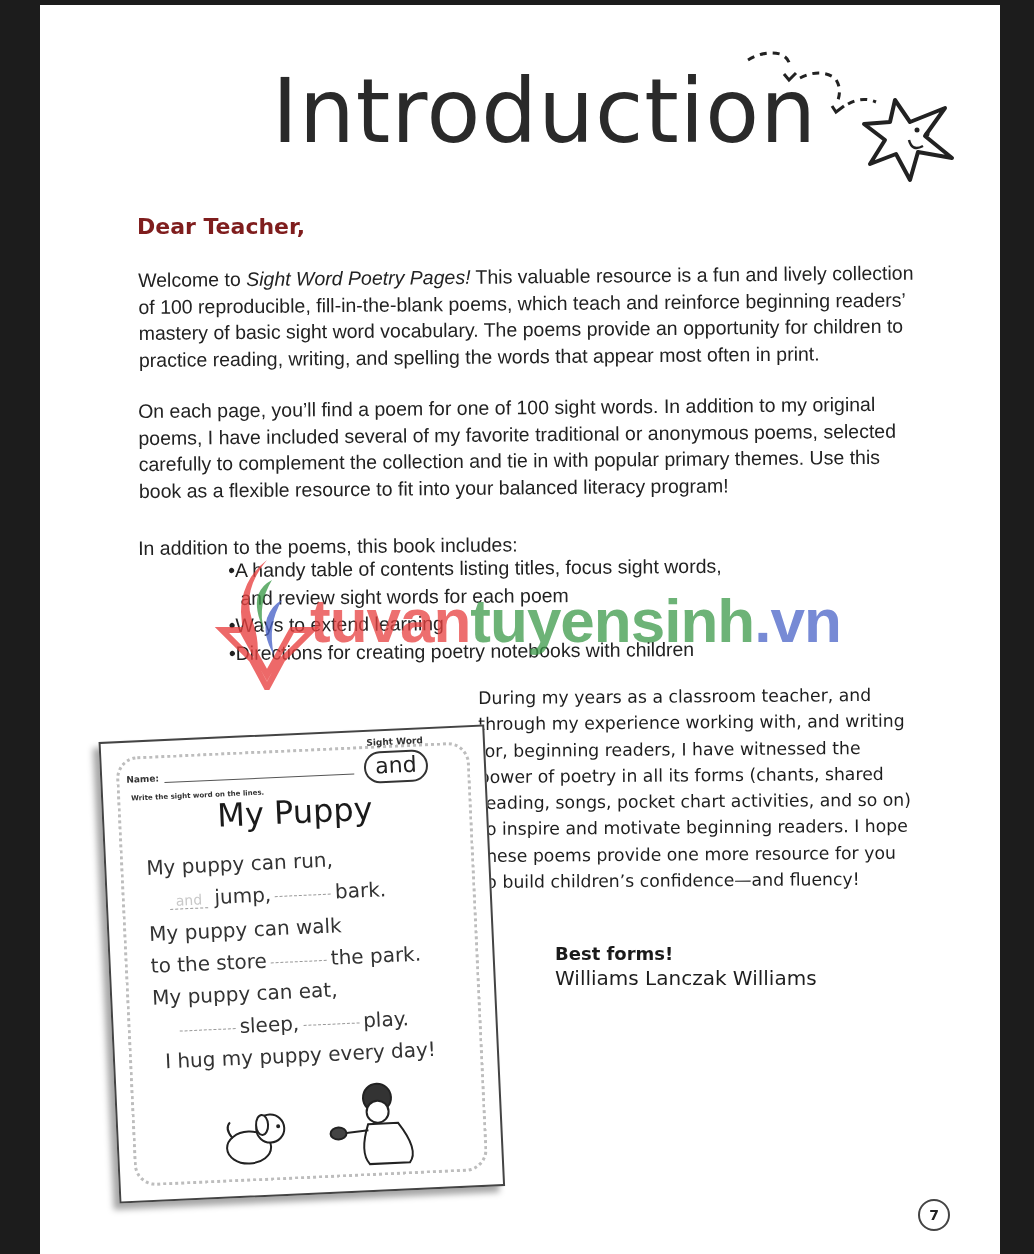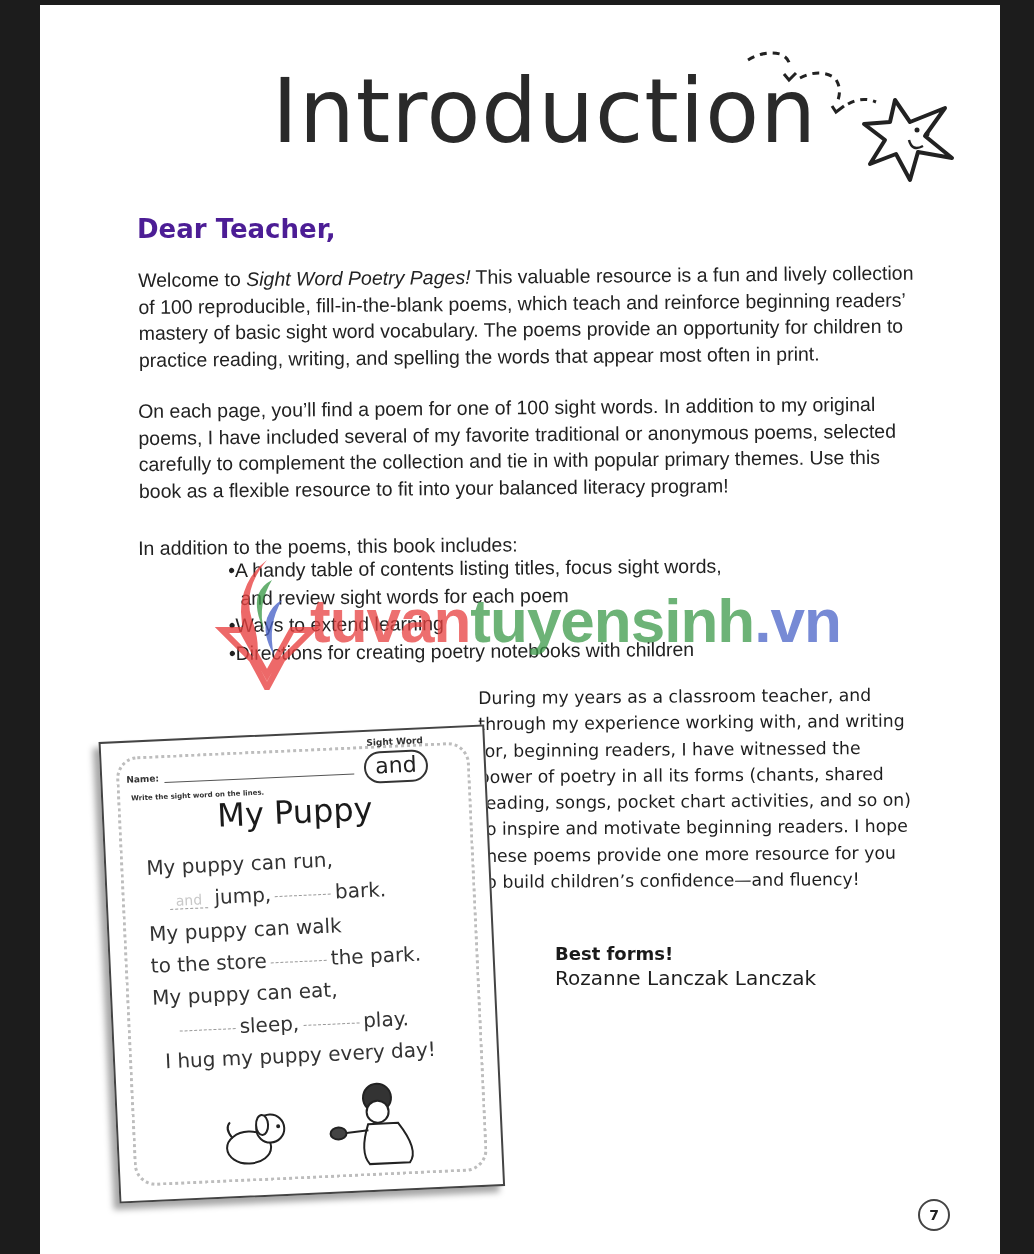--- a/index.html
+++ b/index.html
@@ -17,21 +17,21 @@
   .title {
     position:absolute; left:232px; top:62px;
     font-family:"DejaVu Sans", sans-serif;
     font-size:88px; font-weight:normal; letter-spacing:1px;
     color:#2a2a2a; line-height:1;
     transform:scaleY(1.02);
   }
   .star-deco { position:absolute; left:700px; top:35px; width:230px; height:150px; }
   .salutation {
     position:absolute; left:137px; top:214px;
-    font-size:26px; font-weight:bold; color:#4c1d95;
+    font-size:22px; font-weight:bold; color:#7f1d1d;
     font-family:"DejaVu Sans", sans-serif;
   }
   .para {
     position:absolute; left:138px; width:780px;
     font-family:"Liberation Sans", sans-serif;
     font-size:19.5px; line-height:26.5px; color:#222;
     transform:rotate(-0.55deg); transform-origin:left top;
   }
   .para p { margin:0; white-space:nowrap; }
   .p1 { top:266px; }
@@ -162,21 +162,21 @@
     <div>for, beginning readers, I have witnessed the</div>
     <div>power of poetry in all its forms (chants, shared</div>
     <div>reading, songs, pocket chart activities, and so on)</div>
     <div>to inspire and motivate beginning readers. I hope</div>
     <div>these poems provide one more resource for you</div>
     <div>to build children’s confidence—and fluency!</div>
   </div>
 
   <div class="signoff" style="left:515px;top:938px;">
     <div class="wishes">Best forms!</div>
-    <div class="author">Rozanne Lanczak Lanczak</div>
+    <div class="author">Williams Lanczak Williams</div>
   </div>
 
   <div class="sheet-wrap" style="left:58px;top:725px;">
     <div class="sheet">
       <div class="dotborder"></div>
       <div class="sw-lbl">Sight Word</div>
       <div class="sw-pill">and</div>
       <div class="name-lbl">Name:</div>
       <div class="name-line"></div>
       <div class="instr">Write the sight word on the lines.</div>

